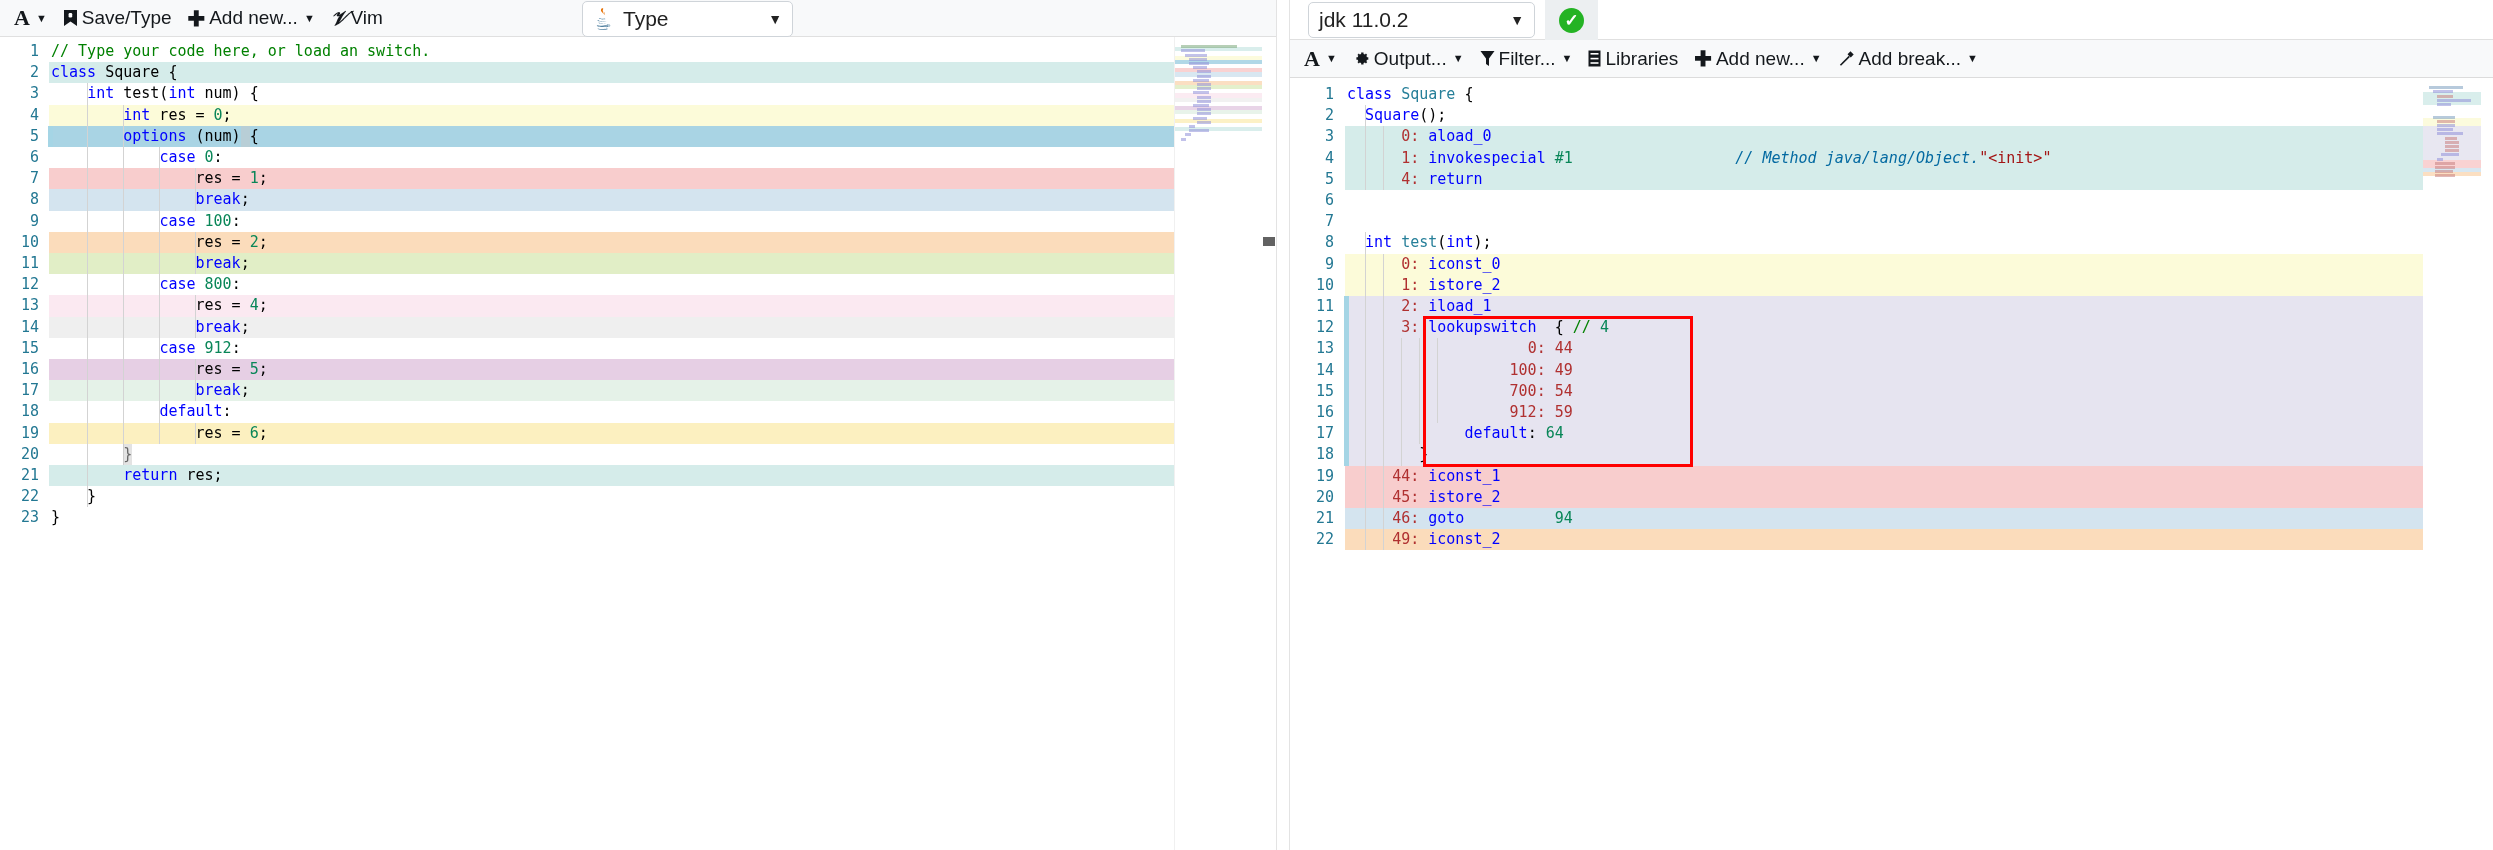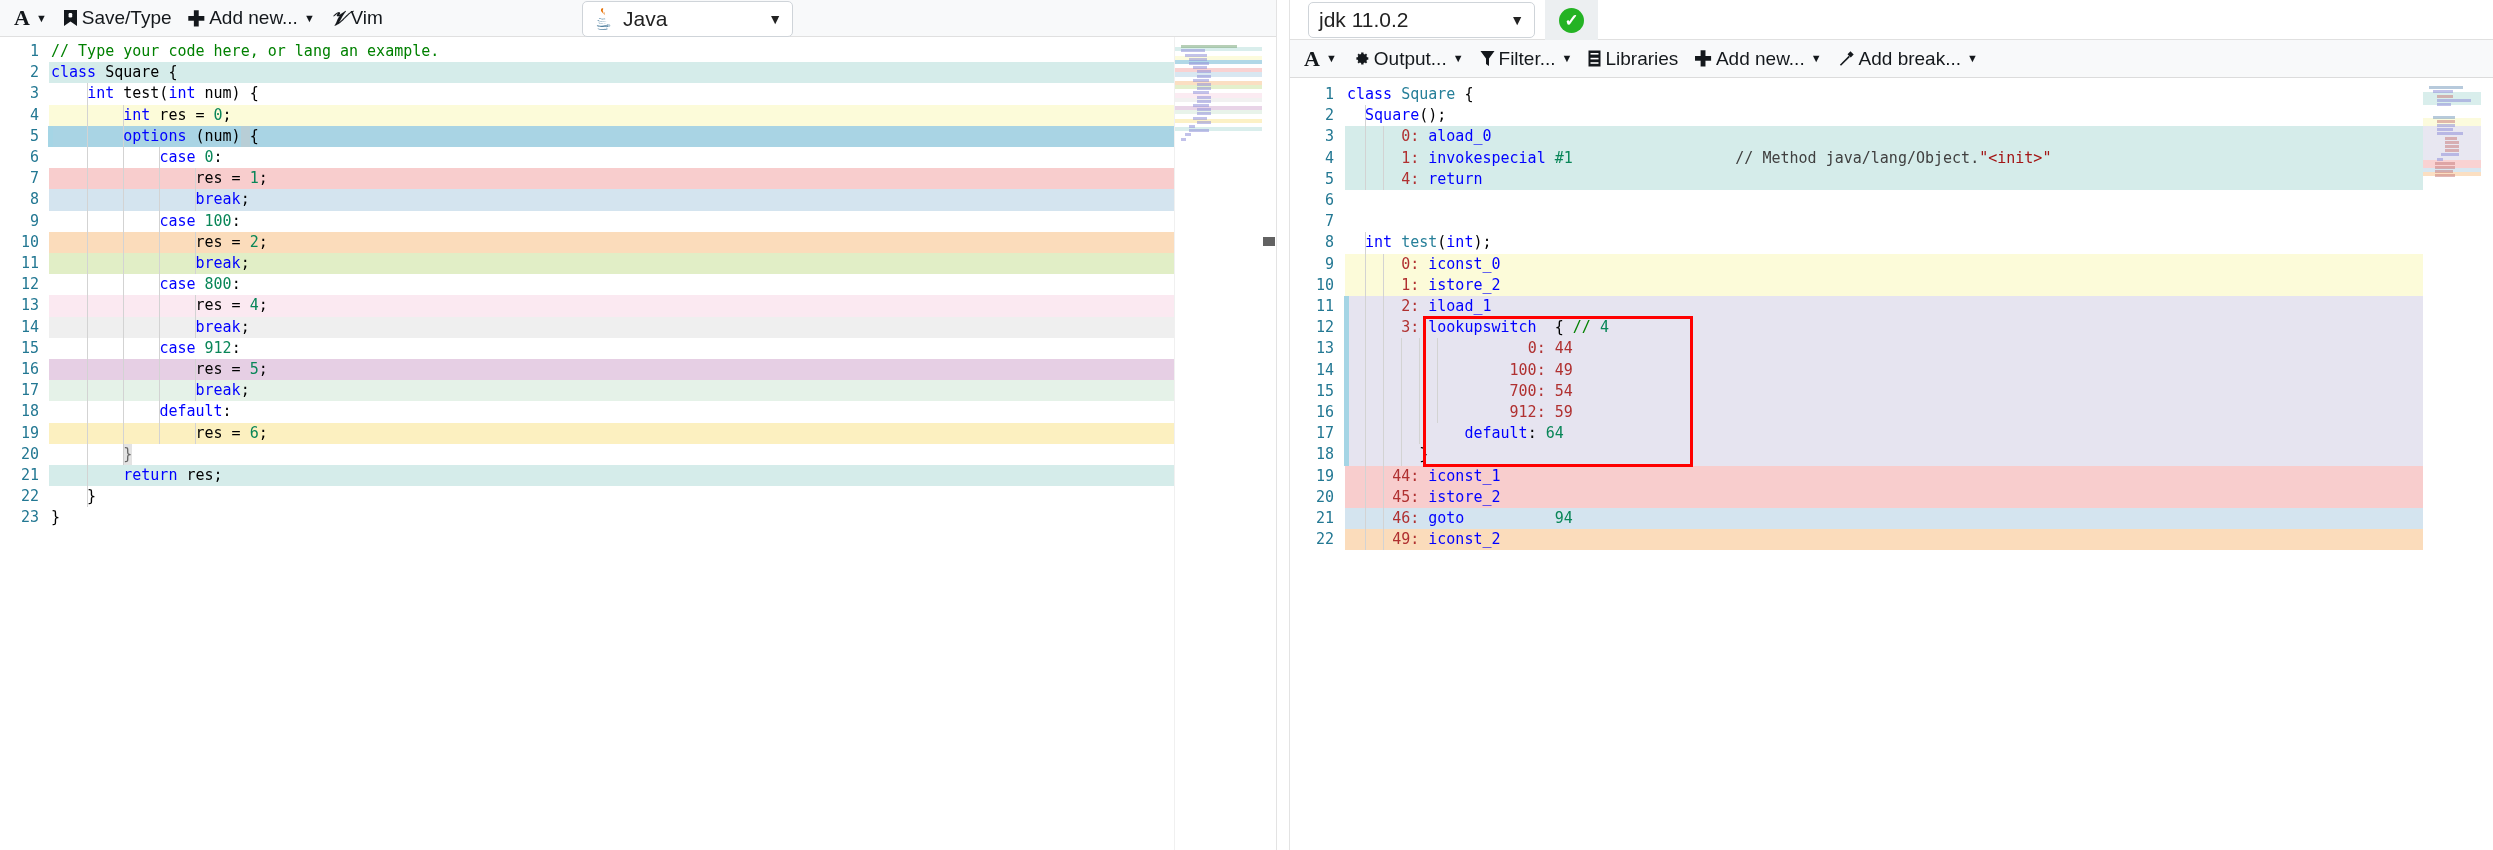--- a/index.html
+++ b/index.html
@@ -131,21 +131,21 @@
   .indent-guide { position:absolute; width:1px; background:#d3d3d3; }
 
   
   .t-com { color: #008000; }
   .t-kw  { color: #0000ff; }
   .t-num { color: #098658; }
   .t-txt { color: #000000; }
   .t-typ { color: #267f99; }
   .t-off { color: #b03030; }
   .t-str { color: #a31515; }
-  .t-cmt2 { color: #404040; }
+  .t-cmt2 { color: #0369a1; font-style: italic; }
 
   .cursor-line-box { position:absolute; width:9px; height:21.2px; background:#c8c8c8; opacity:.5; }
 
   
   .minimap {
     position:absolute; top:0; right:14px; width: 88px; height:100%;
     background:#ffffff; border-left:1px solid #f0f0f0; z-index:5; overflow:hidden;
   }
   .minimap-r { position:absolute; top:0; right:12px; width: 58px; height:100%; background:#ffffff; z-index:5; overflow:hidden; }
   .mm-row { position:absolute; left:4px; height:3px; }
@@ -203,21 +203,21 @@
             <path d="M8.6 1.4c-2.2 2.6 1.6 3.9 1.9 5.9.6-1.7-1.6-3-.4-5 .6-1-.7-1.5-1.5-.9z" fill="#e76f00"></path>
             <path d="M11.2 8.1c1.9-1 .1-2.7-.6-3.6.3 1.2 1.6 2.2.6 3.6z" fill="#e76f00"></path>
             <path d="M5.2 13.1c-2.2.5 1.1 1.5 3.4 1.6 1.8.1 4.3-.2 5-.8-1 .3-2.5.5-3.9.5-1.9 0-3.6-.3-4.5-1.3z" fill="#5382a1"></path>
             <path d="M6.1 15.6c-1.8.4.9 1.3 3.1 1.3 1.5 0 3.4-.2 4-.6-.8.2-2 .4-3.2.4-1.6 0-3.2-.3-3.9-1.1z" fill="#5382a1"></path>
             <path d="M14.2 18.7c.7-.6-.3-1.1-.3-1.1.1 0 1.5-.1 2.4.5 1 .6-.5 1.8-.5 1.8s2.2-.7 1.2-1.9c-1-1.2-3-1.1-3.4-1.1 0 0 .4.3.6.8z" fill="#5382a1"></path>
             <path d="M4.4 18.2c-1.6.4.4 1.5 3.9 1.7 3 .2 6.2-.3 6.2-.3s-.6.5-1.5.8c4.9-1.3 2.6-2.2 1.3-1.8-.4.1-.7.2-.7.2s.5-.3 1.4-.5c-1.1-.1-2.8-.1-4.3.1-2.4.3-5.1.5-6.3-.2z" fill="#5382a1"></path>
             <path d="M5 21.5c-1.4.2 1.3 1.5 4.8 1.5 2.3 0 4.6-.4 5.3-.9l-1.3-.5c-.9.3-2.3.6-4 .6-2 0-3.9-.3-4.8-.7z" fill="#5382a1"></path>
             <path d="M6.6 11.1c-2 .5.6 1.3 2.7 1.3 1.3 0 2.7-.2 3.2-.4l-1.1-.4c-.5.1-1.3.2-2.1.2-1.3 0-2.3-.3-2.7-.7z" fill="#5382a1"></path>
           </svg>
         </span>
-        <span class="lbl">Java</span>
+        <span class="lbl">Type</span>
         <span class="sel-caret">▼</span>
       </div>
     </div>
 
     <div class="code-area">
       <div class="code-scroll" id="left-code">
           <div class="hl-layer">
             <div class="row-hl" style="left: 49px; right: 0px; top: 25.2px; background: rgb(213, 236, 234); height: 21.2px;"></div>
             <div class="row-hl" style="left: 49px; right: 0px; top: 67.6px; background: rgb(252, 251, 217); height: 21.2px;"></div>
             <div class="row-hl" style="left: 49px; right: 0px; top: 88.8px; background: rgb(169, 212, 228); height: 21.2px;"></div>
@@ -288,21 +288,21 @@
             <div class="indent-guide" style="left: 87.12px; top: 385.6px; height: 21.2px;"></div>
             <div class="indent-guide" style="left: 123.24px; top: 385.6px; height: 21.2px;"></div>
             <div class="indent-guide" style="left: 159.36px; top: 385.6px; height: 21.2px;"></div>
             <div class="indent-guide" style="left: 195.48px; top: 385.6px; height: 21.2px;"></div>
             <div class="indent-guide" style="left: 87.12px; top: 406.8px; height: 21.2px;"></div>
             <div class="indent-guide" style="left: 123.24px; top: 406.8px; height: 21.2px;"></div>
             <div class="indent-guide" style="left: 87.12px; top: 428px; height: 21.2px;"></div>
             <div class="indent-guide" style="left: 87.12px; top: 449.2px; height: 21.2px;"></div>
           </div>
           <div class="code-layer">
-            <div class="code-row" style="position: absolute; left: 0px; right: 0px; top: 4px; height: 21.2px;"><div class="gutter">1</div><div class="code-text"><span class="t-com">// Type your code here, or lang an example.</span></div></div>
+            <div class="code-row" style="position: absolute; left: 0px; right: 0px; top: 4px; height: 21.2px;"><div class="gutter">1</div><div class="code-text"><span class="t-com">// Type your code here, or load an switch.</span></div></div>
             <div class="code-row" style="position: absolute; left: 0px; right: 0px; top: 25.2px; height: 21.2px;"><div class="gutter">2</div><div class="code-text"><span class="t-kw">class</span><span class="t-txt"> Square {</span></div></div>
             <div class="code-row" style="position: absolute; left: 0px; right: 0px; top: 46.4px; height: 21.2px;"><div class="gutter">3</div><div class="code-text"><span class="t-txt">    </span><span class="t-kw">int</span><span class="t-txt"> test(</span><span class="t-kw">int</span><span class="t-txt"> num) {</span></div></div>
             <div class="code-row" style="position: absolute; left: 0px; right: 0px; top: 67.6px; height: 21.2px;"><div class="gutter">4</div><div class="code-text"><span class="t-txt">        </span><span class="t-kw">int</span><span class="t-txt"> res = </span><span class="t-num">0</span><span class="t-txt">;</span></div></div>
             <div class="code-row" style="position: absolute; left: 0px; right: 0px; top: 88.8px; height: 21.2px;"><div class="gutter">5<div class="cur-marker"></div></div><div class="code-text"><span class="t-txt">        </span><span class="t-kw">options</span><span class="t-txt"> (num) {</span></div></div>
             <div class="code-row" style="position: absolute; left: 0px; right: 0px; top: 110px; height: 21.2px;"><div class="gutter">6</div><div class="code-text"><span class="t-txt">            </span><span class="t-kw">case</span><span class="t-txt"> </span><span class="t-num">0</span><span class="t-txt">:</span></div></div>
             <div class="code-row" style="position: absolute; left: 0px; right: 0px; top: 131.2px; height: 21.2px;"><div class="gutter">7</div><div class="code-text"><span class="t-txt">                res = </span><span class="t-num">1</span><span class="t-txt">;</span></div></div>
             <div class="code-row" style="position: absolute; left: 0px; right: 0px; top: 152.4px; height: 21.2px;"><div class="gutter">8</div><div class="code-text"><span class="t-txt">                </span><span class="t-kw">break</span><span class="t-txt">;</span></div></div>
             <div class="code-row" style="position: absolute; left: 0px; right: 0px; top: 173.6px; height: 21.2px;"><div class="gutter">9</div><div class="code-text"><span class="t-txt">            </span><span class="t-kw">case</span><span class="t-txt"> </span><span class="t-num">100</span><span class="t-txt">:</span></div></div>
             <div class="code-row" style="position: absolute; left: 0px; right: 0px; top: 194.8px; height: 21.2px;"><div class="gutter">10</div><div class="code-text"><span class="t-txt">                res = </span><span class="t-num">2</span><span class="t-txt">;</span></div></div>
             <div class="code-row" style="position: absolute; left: 0px; right: 0px; top: 216px; height: 21.2px;"><div class="gutter">11</div><div class="code-text"><span class="t-txt">                </span><span class="t-kw">break</span><span class="t-txt">;</span></div></div>

